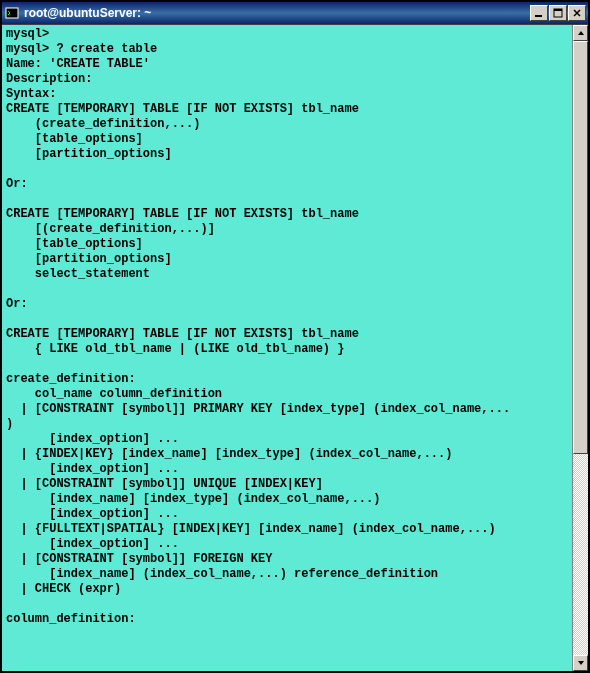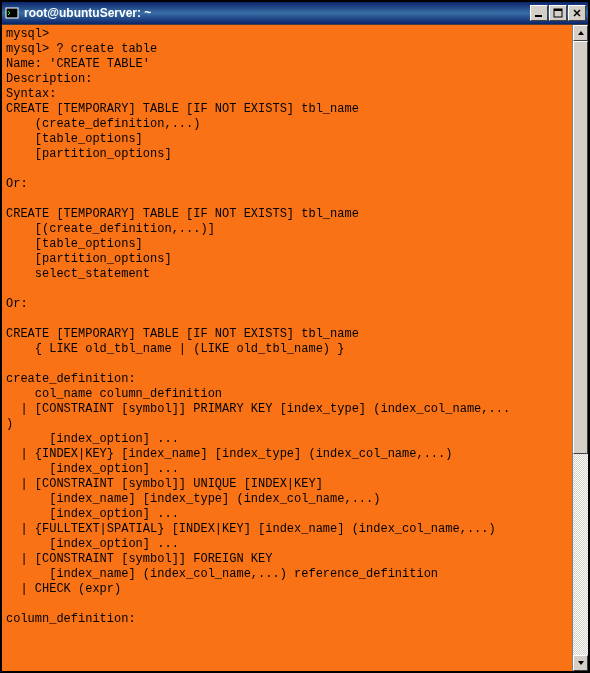--- a/index.html
+++ b/index.html
@@ -37,23 +37,24 @@
     border-bottom-color: #404040;
     display: flex; align-items: center; justify-content: center;
     font-size: 10px; font-family: monospace;
     color: #000;
     cursor: default;
   }
   .win-btn svg { display: block; }
   .client {
     flex: 1;
     display: flex;
-    background: #f97316;
+    background: #5eead4;
     overflow: hidden;
     border-top: 1px solid #404040;
+    font-weight: bold;
   }
   .content {
     flex: 1;
     overflow: hidden;
     padding: 2px 4px;
     font-family: "Courier New", monospace;
     font-size: 12px;
     line-height: 15px;
     color: #000;
     white-space: pre;

